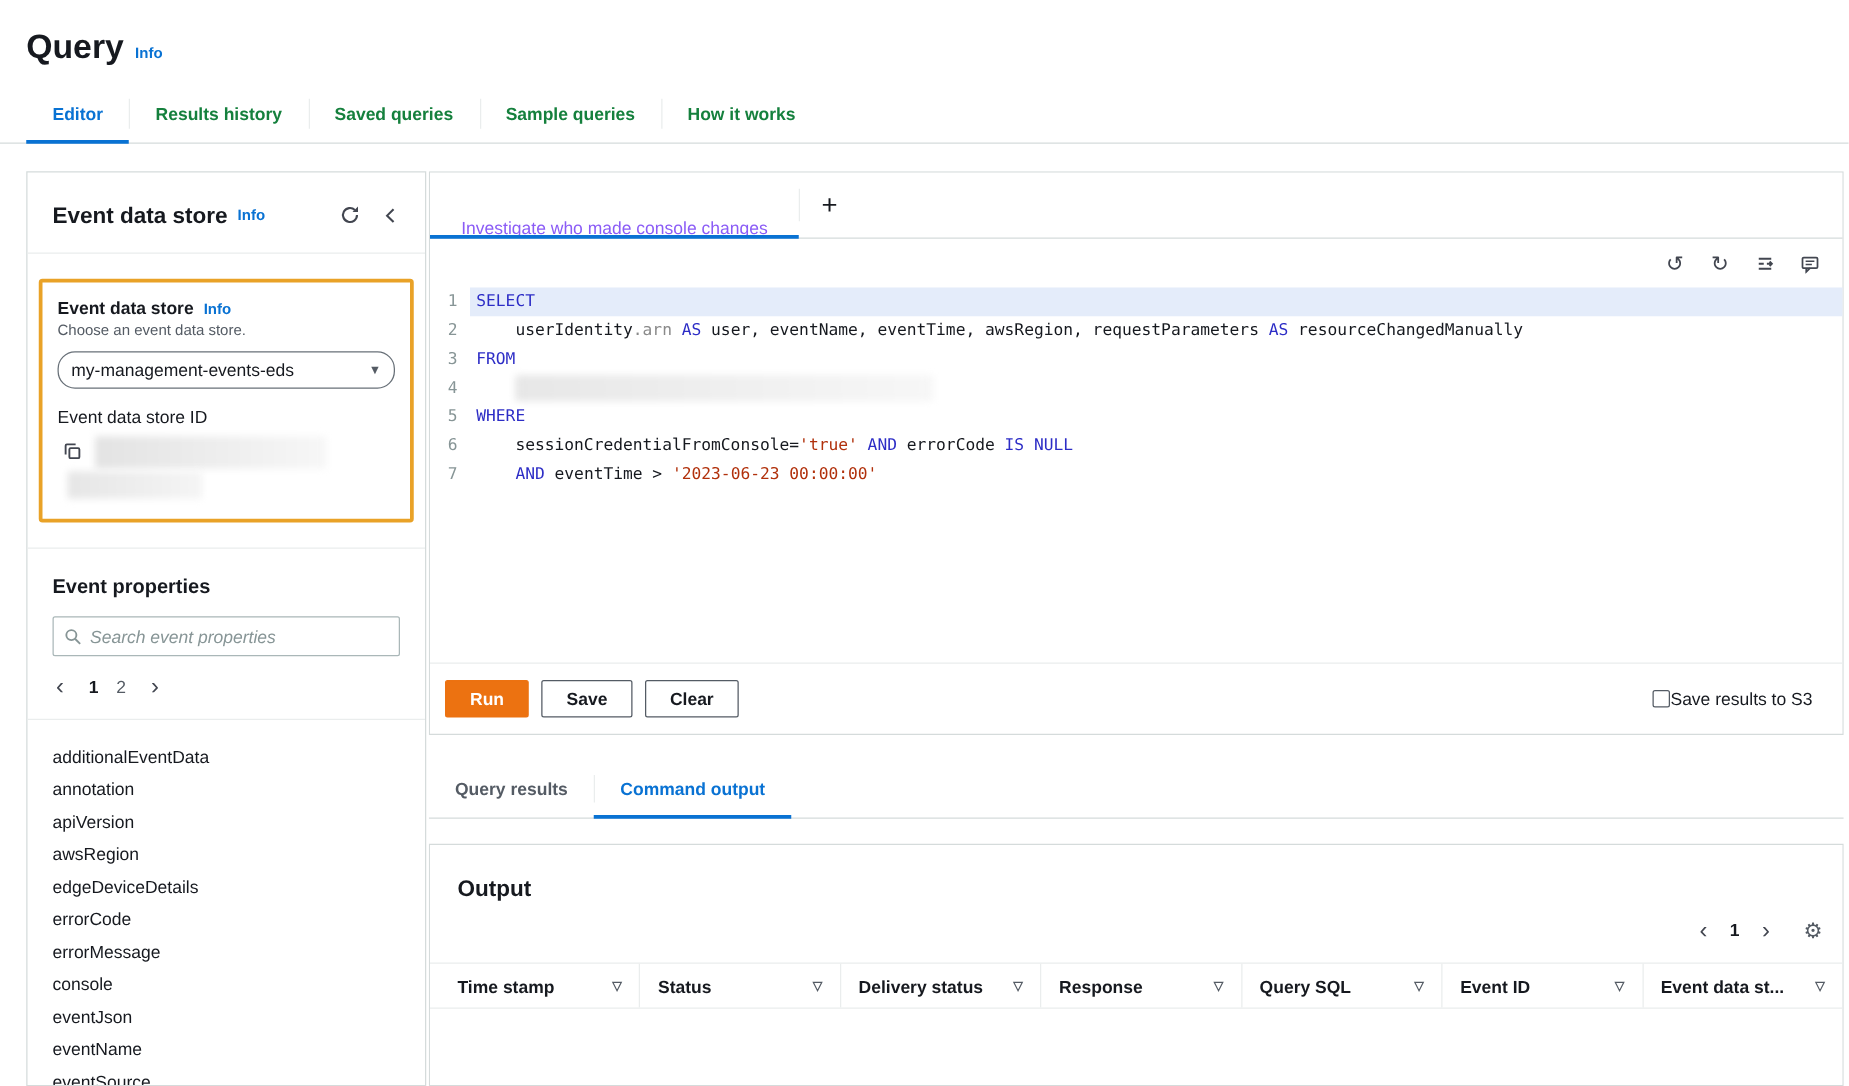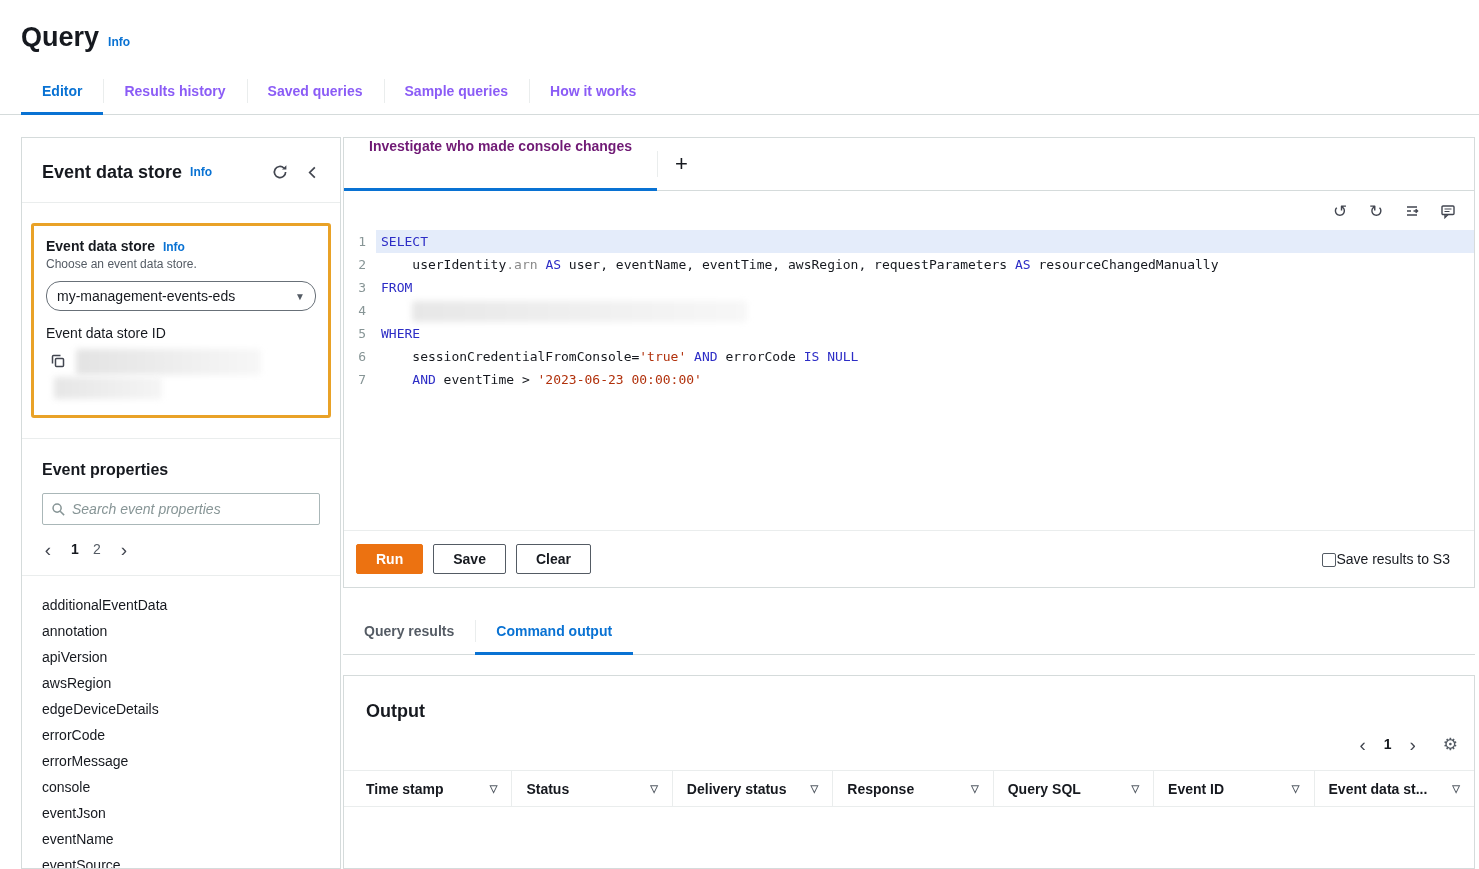--- a/index.html
+++ b/index.html
@@ -7,21 +7,21 @@
     font-family:"Liberation Sans",sans-serif;color:#16191f}
   body{display:flex;flex-direction:column}
 
   
   .page-header{padding:22px 0 0 21px;display:flex;align-items:baseline;gap:9px}
   .page-title{font-size:27px;font-weight:700;line-height:30px}
   .info-link{color:#0972d3;font-size:12px;font-weight:700;text-decoration:none;cursor:pointer}
 
   
   .nav-tabs{display:flex;margin-top:16px;padding-left:21px;border-bottom:1px solid #d5dbdb}
-  .nav-tab{position:relative;font-size:14px;font-weight:700;color:#8b5cf6;padding:15px 21px;cursor:pointer;white-space:nowrap}
+  .nav-tab{position:relative;font-size:14px;font-weight:700;color:#15803d;padding:15px 21px;cursor:pointer;white-space:nowrap}
   .nav-tab:not(:first-child)::before{content:"";position:absolute;left:0;top:50%;transform:translateY(-50%);height:24px;width:1px;background:#eaeded}
   .nav-tab.active{color:#0972d3}
   .nav-tab.active::after{content:"";position:absolute;left:0;right:0;bottom:-1px;height:3px;background:#0972d3}
 
   .content{flex:1;display:flex;align-items:stretch;padding:22px 4px 0 21px;overflow:hidden}
 
   
   .sidebar{width:320px;flex:none;border:1px solid #d5dbdb;background:#fff;margin-right:2px;overflow:hidden}
   .sidebar-header{display:flex;align-items:center;gap:8px;padding:22px 16px 18px 20px}
   .sidebar-title{font-size:18px;font-weight:700}
@@ -49,41 +49,41 @@
   .pg-btn{width:24px;height:24px;display:inline-flex;align-items:center;justify-content:center;color:#424650;font-size:19px;cursor:pointer;line-height:1}
   .page-num{min-width:22px;text-align:center;color:#545b64;padding:2px 5px;cursor:pointer;font-size:14px}
   .page-num.current{color:#16191f;font-weight:700}
   .props-list{list-style:none;padding:16px 20px}
   .props-list li{font-size:14px;line-height:26px;cursor:pointer}
 
   
   .main{flex:1;display:flex;flex-direction:column;overflow:hidden}
   .main-card{border:1px solid #d5dbdb;background:#fff}
   .qtabbar{display:flex;align-items:stretch;height:53px;border-bottom:1px solid #d5dbdb}
-  .qtab{display:flex;align-items:flex-start;padding:0 25px;font-size:14px;font-weight:700;color:#701a75;position:relative;cursor:pointer}
+  .qtab{display:flex;align-items:flex-end;padding:0 25px;font-size:14px;font-weight:400;color:#8b5cf6;position:relative;cursor:pointer}
   .qtab.active::after{content:"";position:absolute;left:0;right:0;bottom:-1px;height:3px;background:#0972d3}
   .qtab-sep{width:1px;background:#eaeded;margin:13px 0}
   .add-tab{background:none;border:none;font-size:22px;color:#16191f;padding:0 17px;cursor:pointer;font-family:inherit;font-weight:400}
 
   .editor-toolbar{display:flex;justify-content:flex-end;align-items:center;gap:12px;padding:8px 14px 4px}
   .code{font-family:"DejaVu Sans Mono",monospace;font-size:13px;line-height:23px;padding-top:3px;min-height:303px;cursor:text}
   .code-line{display:flex}
   .ln{flex:none;width:32px;text-align:right;padding-right:10px;color:#879596}
   .lc{flex:1;white-space:pre;padding-left:5px}
   .code-line.active .lc{background:#e4ecfa}
   .tok-kw{color:#2d2dc6}
   .tok-str{color:#b1310c}
   .tok-dim{color:#8a8a8a}
   .tok-redacted{display:inline-block;width:335px;height:21px;background:linear-gradient(90deg,#e7e7e7,#f7f7f7);filter:blur(3px);vertical-align:middle;border-radius:2px}
 
   .actions{display:flex;align-items:center;gap:10px;padding:13px 12px;border-top:1px solid #eaeded}
   .btn{font-family:Liberation Sans, sans-serif;font-size:14px;font-weight:700;border-radius:2px;padding:6px 19px;cursor:pointer}
   .btn-primary{background:#ec7211;border:1px solid #ec7211;color:#fff}
   .btn-secondary{background:#fff;border:1px solid #545b64;color:#16191f}
-  .s3-wrap{margin-left:auto;display:flex;align-items:flex-end;gap:0;padding-right:12px}
+  .s3-wrap{margin-left:auto;display:flex;align-items:center;gap:0;padding-right:12px}
   .checkbox{width:14px;height:14px;border:1px solid #545b64;border-radius:2px;background:#fff;cursor:pointer;flex:none}
   .s3-label{font-size:14px}
 
   .results-tabs{display:flex;margin-top:20px;border-bottom:1px solid #d5dbdb}
   .rtab{position:relative;font-size:14px;font-weight:700;color:#545b64;padding:15px 21px;cursor:pointer}
   .rtab:not(:first-child)::before{content:"";position:absolute;left:0;top:50%;transform:translateY(-50%);height:22px;width:1px;background:#eaeded}
   .rtab.active{color:#0972d3}
   .rtab.active::after{content:"";position:absolute;left:0;right:0;bottom:-1px;height:3px;background:#0972d3}
 
   .output-card{margin-top:20px;border:1px solid #d5dbdb;background:#fff;flex:1}

